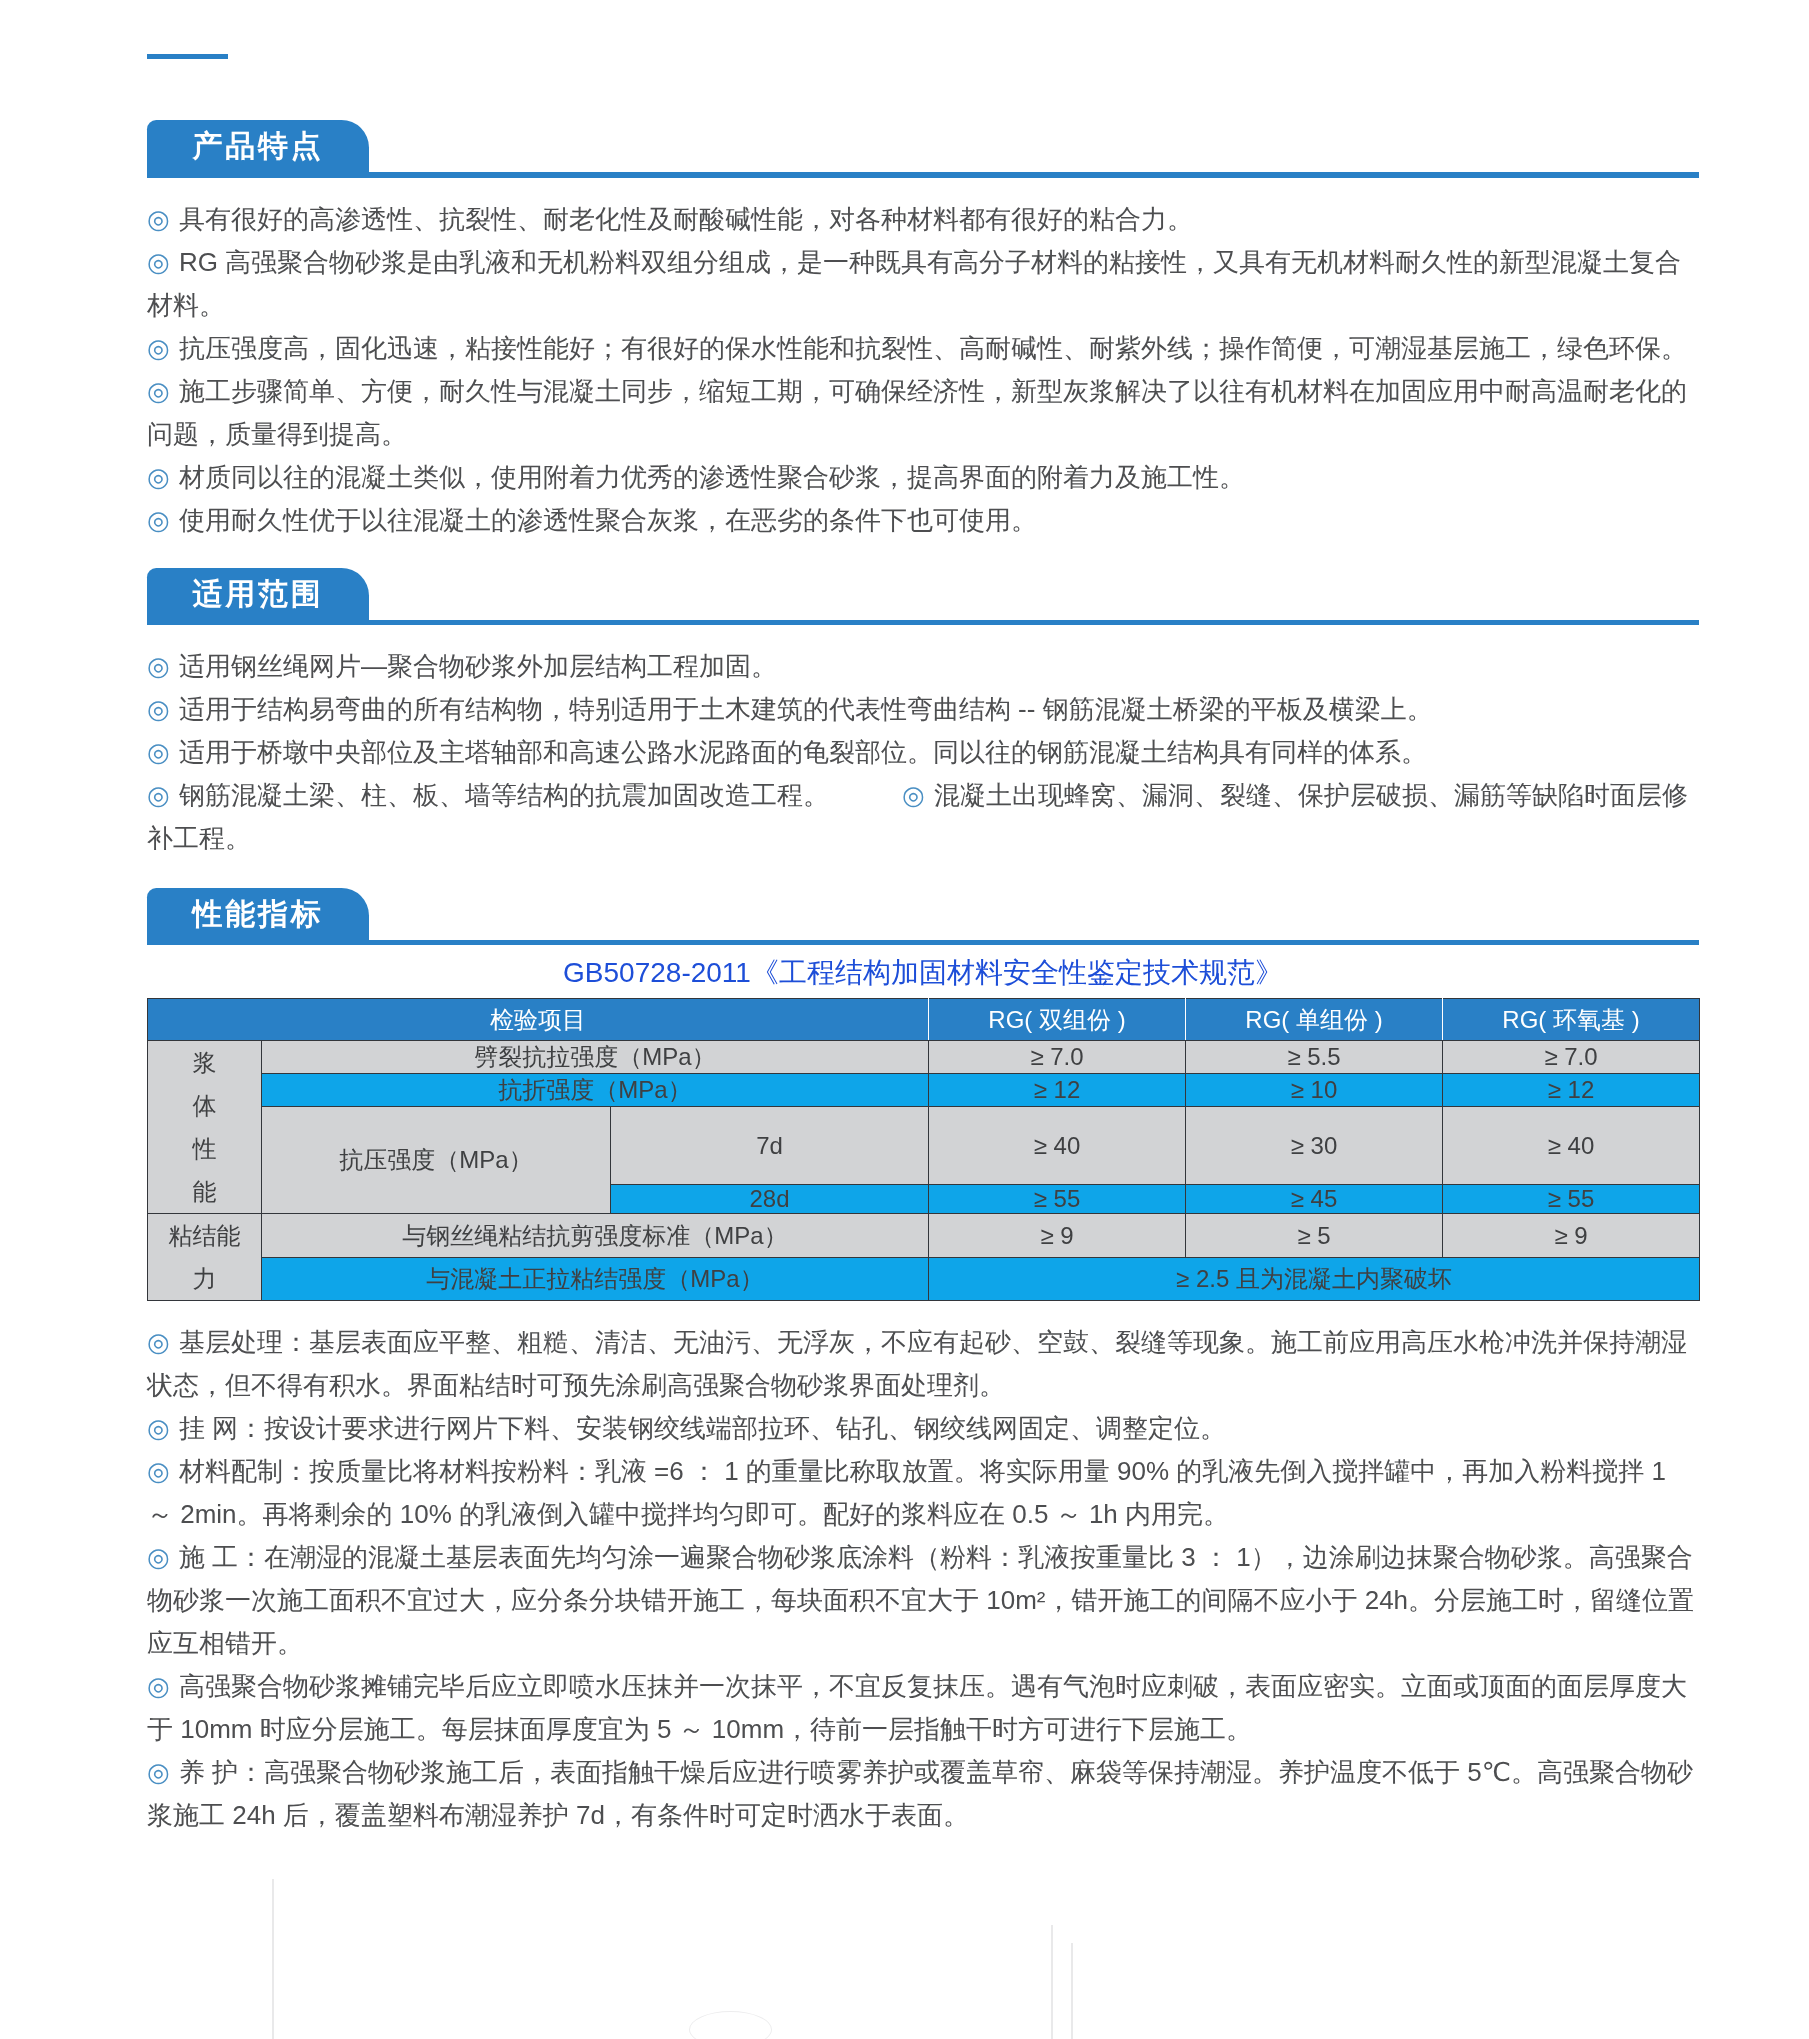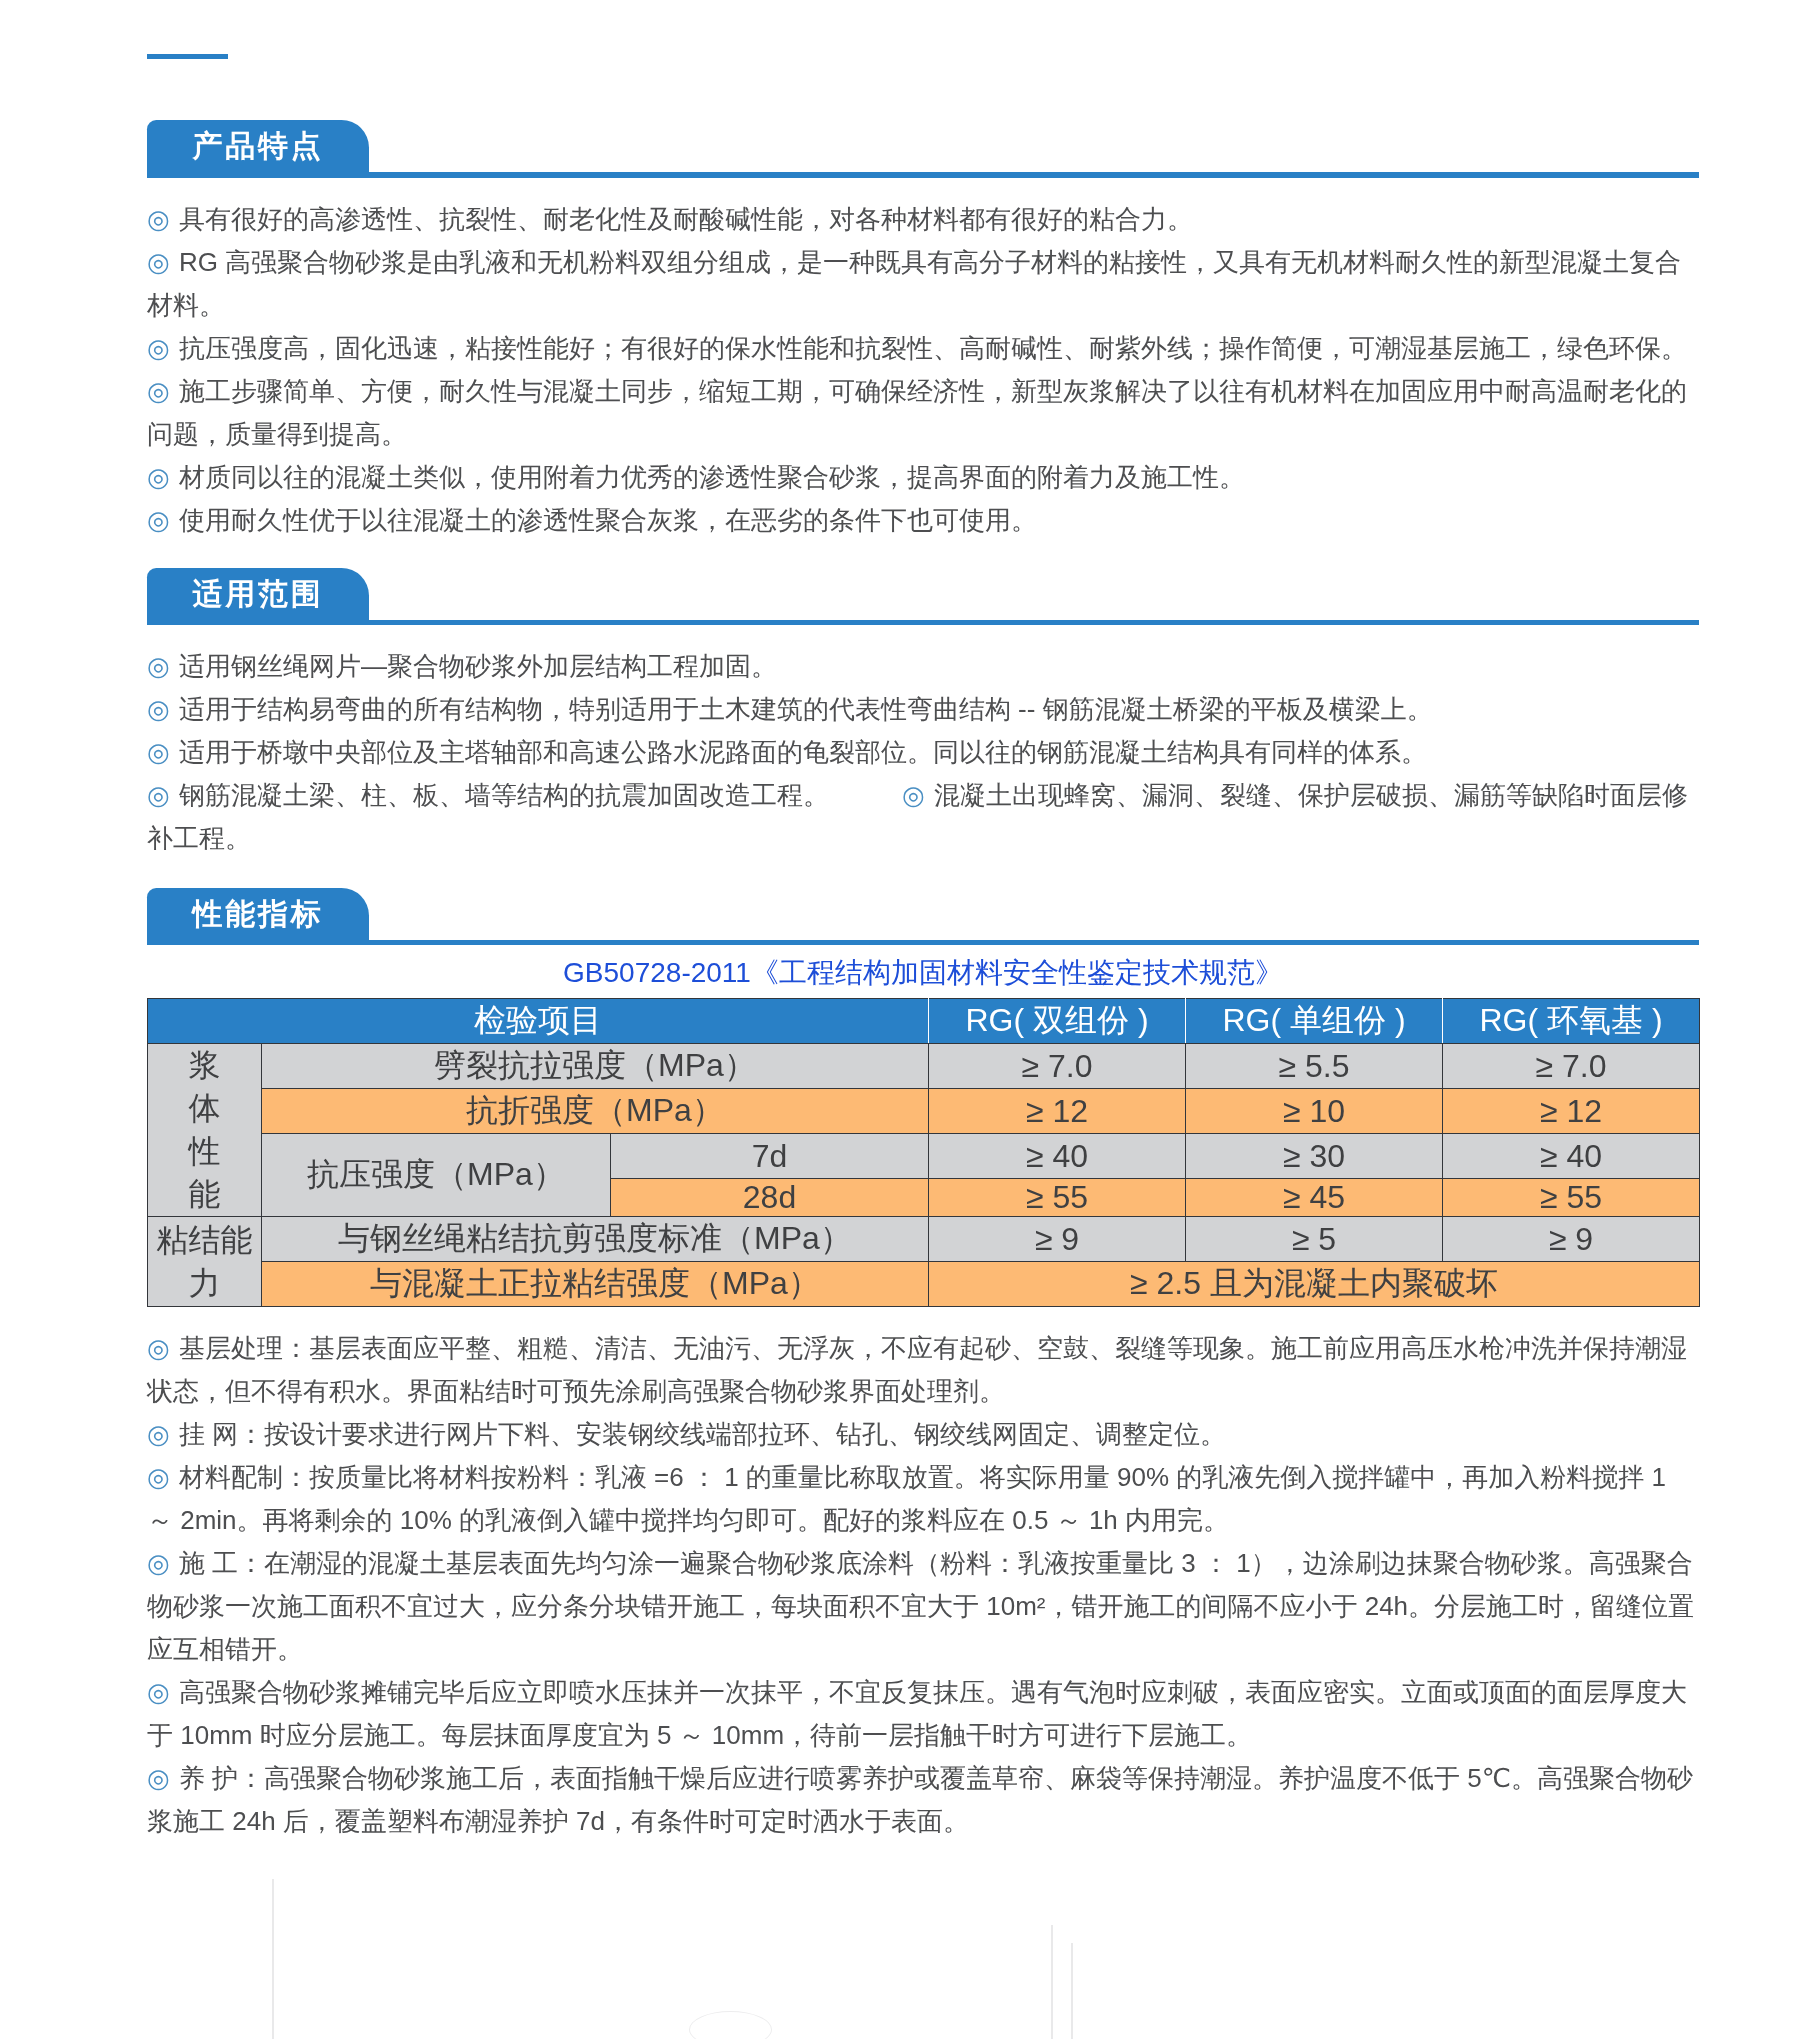--- a/index.html
+++ b/index.html
@@ -66,40 +66,40 @@
     font-size: 28px;
     line-height: 37px;
     text-align: center;
     color: #1d4ed8;
   }
   table.perf {
     margin-top: 7.3px;
     width: 1552px;
     border-collapse: collapse;
     table-layout: fixed;
-    font-size: 32px;
+    font-size: 24px;
     color: #3f4042;
   }
   table.perf th, table.perf td {
     border: 1.8px solid #33363b;
     text-align: center;
     vertical-align: middle;
     height: 25px;
     padding: 0 3.7px;
   }
   table.perf th {
     background: #2980c6;
     color: #ffffff;
     font-weight: 400;
     height: 42px;
     border-right: 1.8px solid #ffffff;
   }
   table.perf th:last-child { border-right: 1.8px solid #33363b; }
   td.cell-gray { background: #d2d3d5; }
-  td.cell-white { background: #fdba74; }
+  td.cell-white { background: #0ea5e9; }
   .vlabel { white-space: pre-line; display: inline-block; line-height: 43px; }
   
   .wm { position: absolute; pointer-events: none; }
   .wm-line { width: 1.8px; background: #e9e9ea; }
   .wm-arc {
     width: 83px; height: 37px;
     border: 1.8px solid #ededee;
     border-radius: 50%;
     background: transparent;
   }

